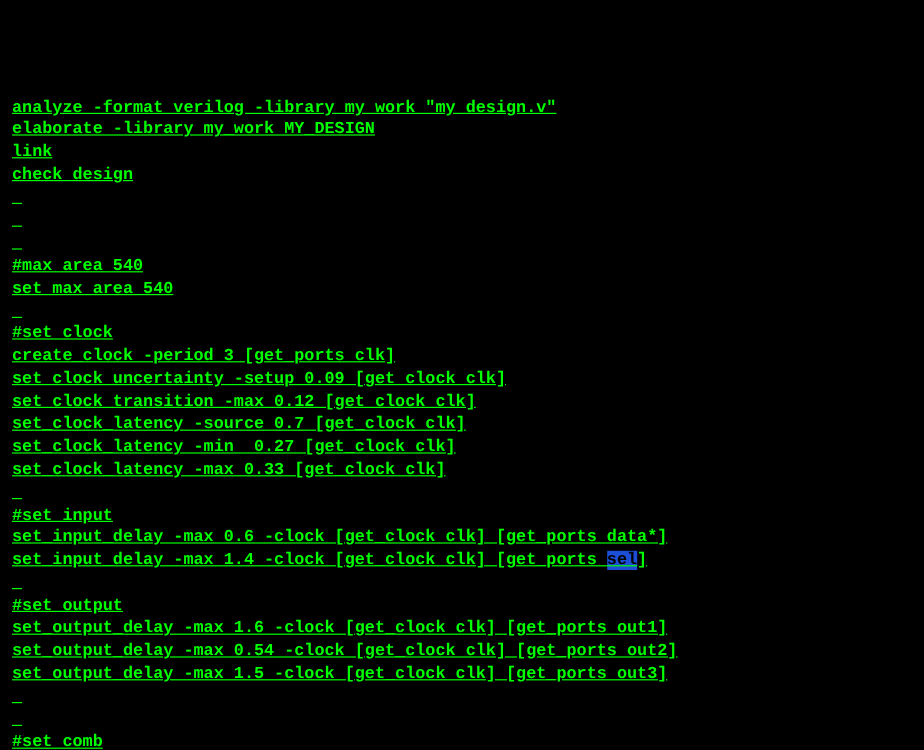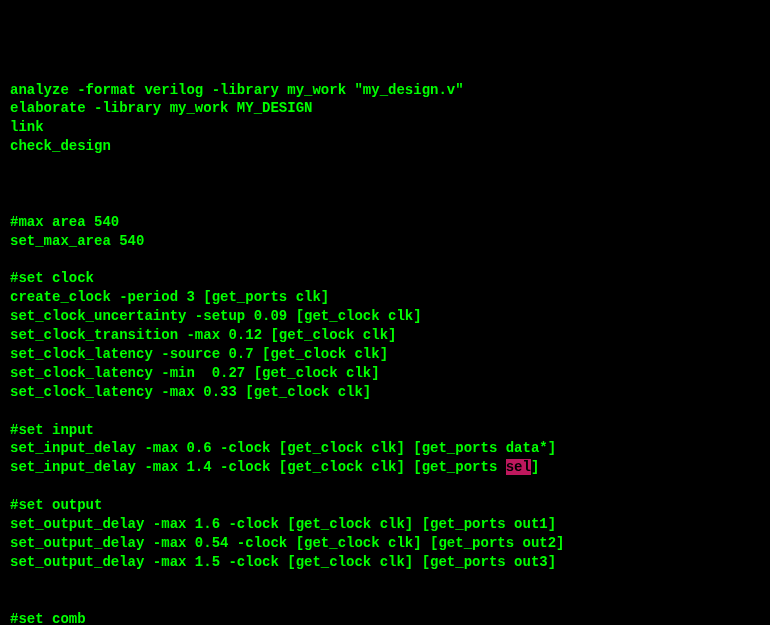--- a/index.html
+++ b/index.html
@@ -15,23 +15,24 @@
       color: #00ff00;
       padding: 5px 10px;
       width: 770px;
       height: 625px;
       font-weight: bold;
       white-space: pre;
       overflow: hidden;
     }
     .line {
       display: block;
+      text-decoration: underline;
     }
     .highlight {
-      background-color: #be185d;
+      background-color: #1d4ed8;
       color: #000000;
     }
   </style>
 </head>
 <body>
 
 
 
 <div id="terminal"><span class="line">analyze -format verilog -library my_work "my_design.v"</span><span class="line">elaborate -library my_work MY_DESIGN</span><span class="line">link</span><span class="line">check_design</span><span class="line">&nbsp;</span><span class="line">&nbsp;</span><span class="line">&nbsp;</span><span class="line">#max area 540</span><span class="line">set_max_area 540</span><span class="line">&nbsp;</span><span class="line">#set clock</span><span class="line">create_clock -period 3 [get_ports clk]</span><span class="line">set_clock_uncertainty -setup 0.09 [get_clock clk]</span><span class="line">set_clock_transition -max 0.12 [get_clock clk]</span><span class="line">set_clock_latency -source 0.7 [get_clock clk]</span><span class="line">set_clock_latency -min  0.27 [get_clock clk]</span><span class="line">set_clock_latency -max 0.33 [get_clock clk]</span><span class="line">&nbsp;</span><span class="line">#set input</span><span class="line">set_input_delay -max 0.6 -clock [get_clock clk] [get_ports data*]</span><span class="line"><span>set_input_delay -max 1.4 -clock [get_clock clk] [get_ports </span><span class="highlight">sel</span><span>]</span></span><span class="line">&nbsp;</span><span class="line">#set output</span><span class="line">set_output_delay -max 1.6 -clock [get_clock clk] [get_ports out1]</span><span class="line">set_output_delay -max 0.54 -clock [get_clock clk] [get_ports out2]</span><span class="line">set_output_delay -max 1.5 -clock [get_clock clk] [get_ports out3]</span><span class="line">&nbsp;</span><span class="line">&nbsp;</span><span class="line">#set comb</span></div>
 

